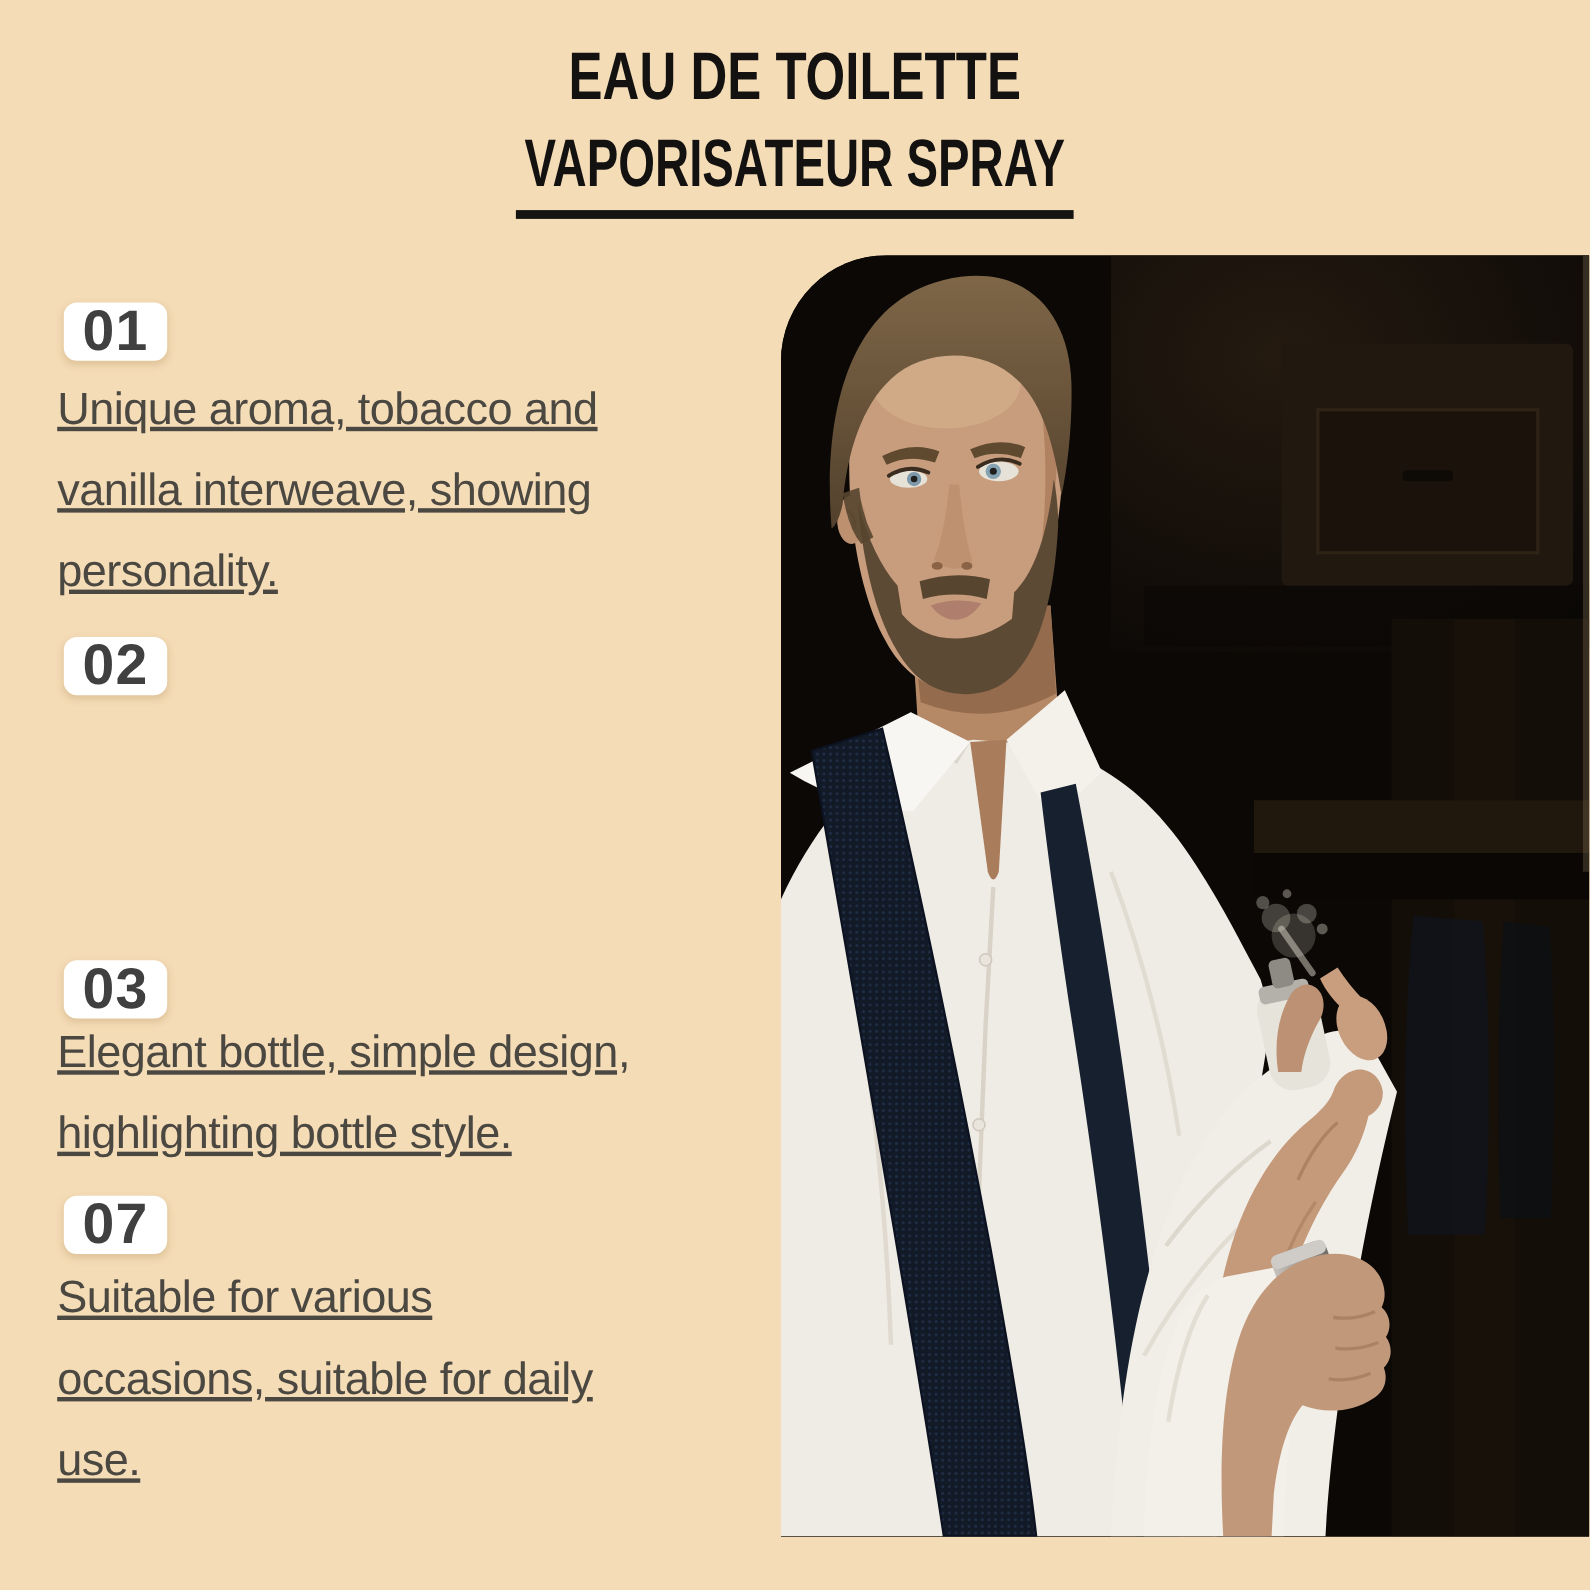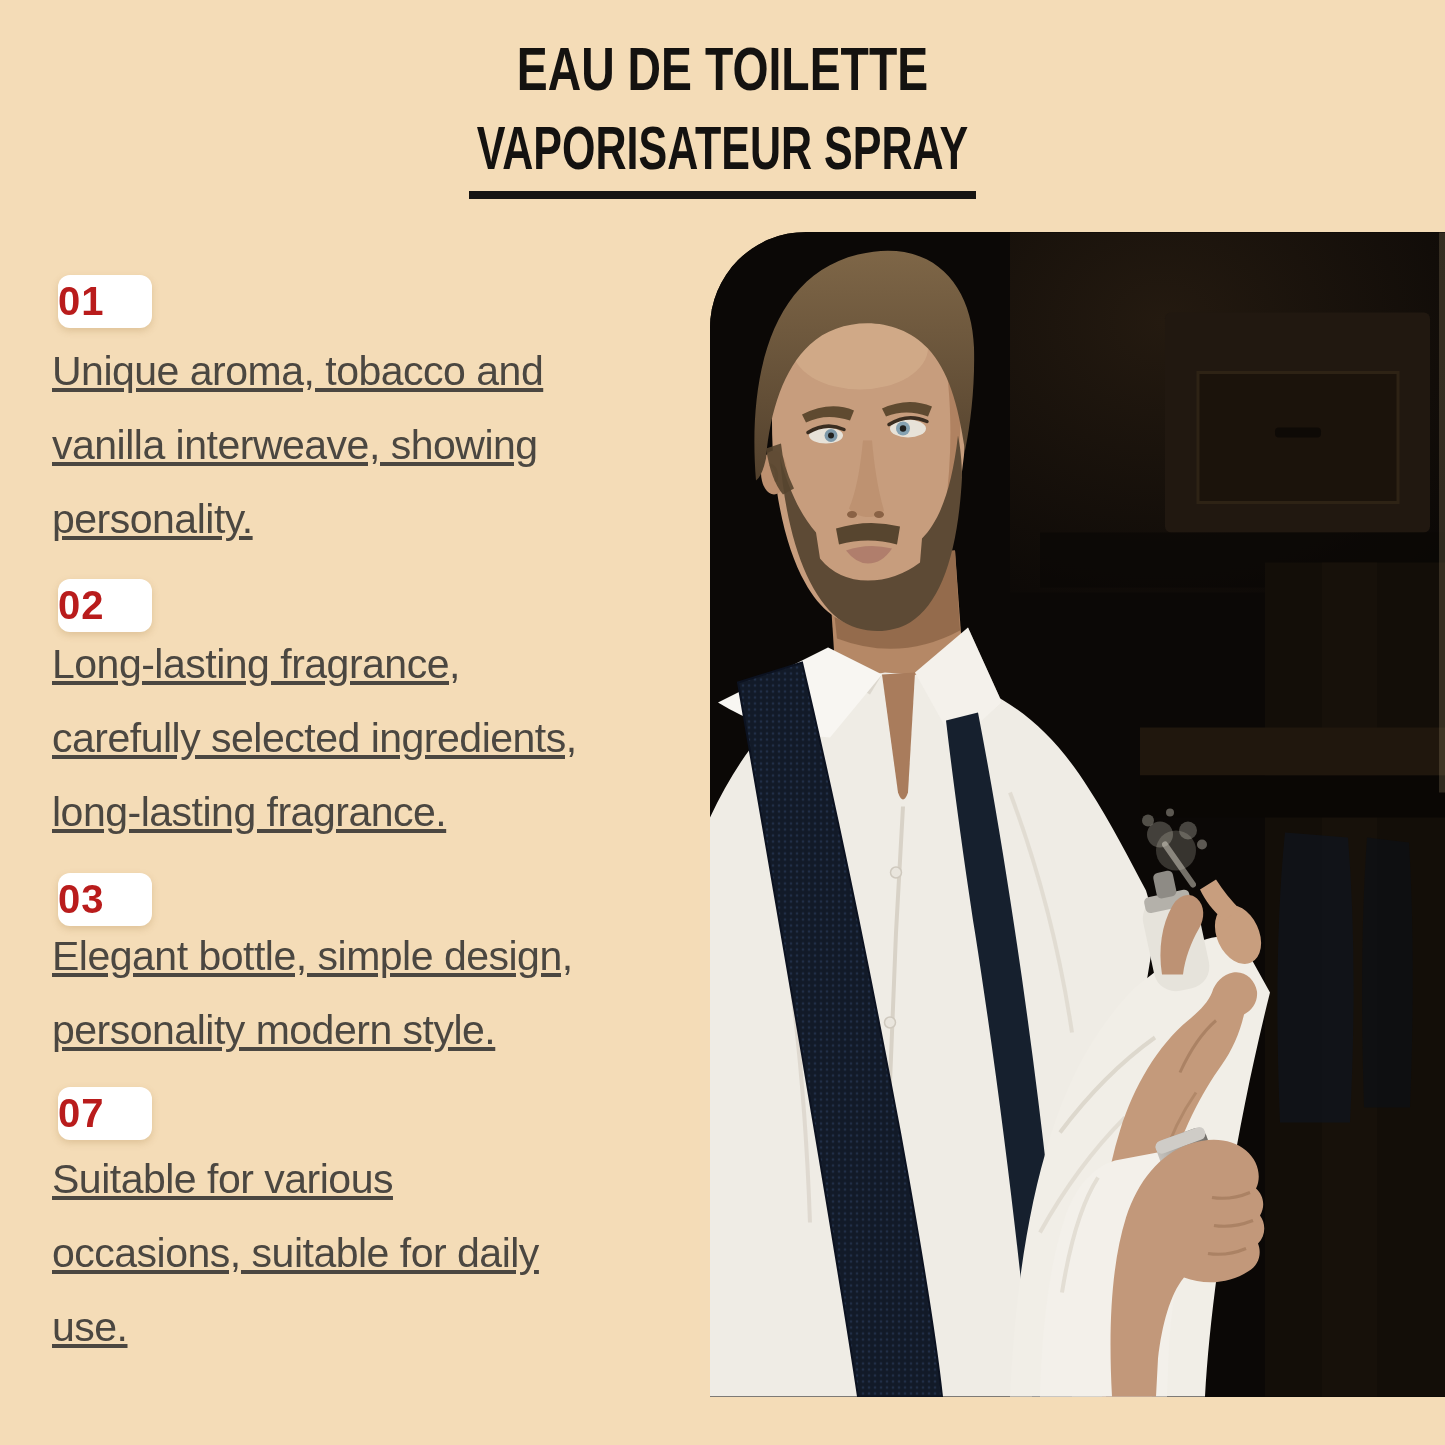--- a/index.html
+++ b/index.html
@@ -18,22 +18,22 @@
   .tline.l2{transform:scaleX(.705);}
   .title-underline{
     position:absolute;top:191px;left:469px;width:507px;height:8px;
     background:#161412;
   }
   
   .badge{
     position:absolute;left:58px;width:94px;height:53px;
     background:#FFFFFF;border-radius:12px;
     box-shadow:0 3px 7px rgba(160,120,60,.25);
-    text-align:left;line-height:53px;
-    font-weight:700;font-size:40px;color:#b91c1c;letter-spacing:1px;
+    text-align:center;line-height:53px;
+    font-weight:700;font-size:52px;color:#404040;letter-spacing:1px;
   }
   .ftext{
     position:absolute;left:52px;width:660px;margin:0;
     font-size:41px;line-height:74px;letter-spacing:-0.5px;
     color:#4B4741;white-space:pre-line;text-decoration:underline;
   }
   .b1{top:275px;} .t1{top:334px;}
   .b2{top:568px;margin-top:11px;} .t2{top:627px;}
   .b3{top:873px;} .t3{top:919px;}
   .b4{top:1087px;} .t4{top:1142px;}
@@ -54,27 +54,24 @@
     <span class="tline l2">VAPORISATEUR SPRAY</span>
   </h1>
   <div class="title-underline"></div>
 
   <div class="badge b1">01</div>
   <p class="ftext t1">Unique aroma, tobacco and
 vanilla interweave, showing
 personality.</p>
 
   <div class="badge b2">02</div>
-  <p class="ftext t2">Long-lasting fragrance,
-carefully selected ingredients,
-long-lasting fragrance.</p>
 
   <div class="badge b3">03</div>
   <p class="ftext t3">Elegant bottle, simple design,
-personality modern style.</p>
+highlighting bottle style.</p>
 
   <div class="badge b4">07</div>
   <p class="ftext t4">Suitable for various
 occasions, suitable for daily
 use.</p>
 
   <div class="photo" role="img" aria-label="Bearded man in a white shirt with navy knit suspenders spraying eau de toilette toward his neck, holding the bottle cap in his other hand">
     <svg viewBox="0 0 735 1164" xmlns="http://www.w3.org/2000/svg">
       <defs>
         <linearGradient id="hairG" x1="0" y1="0" x2="0" y2="1">

